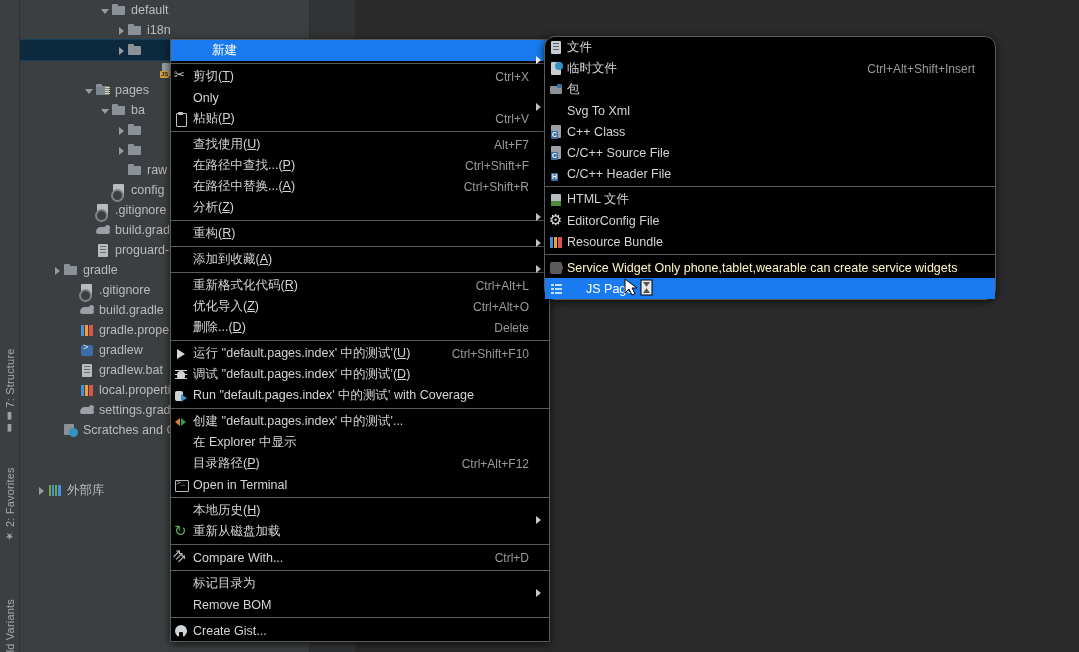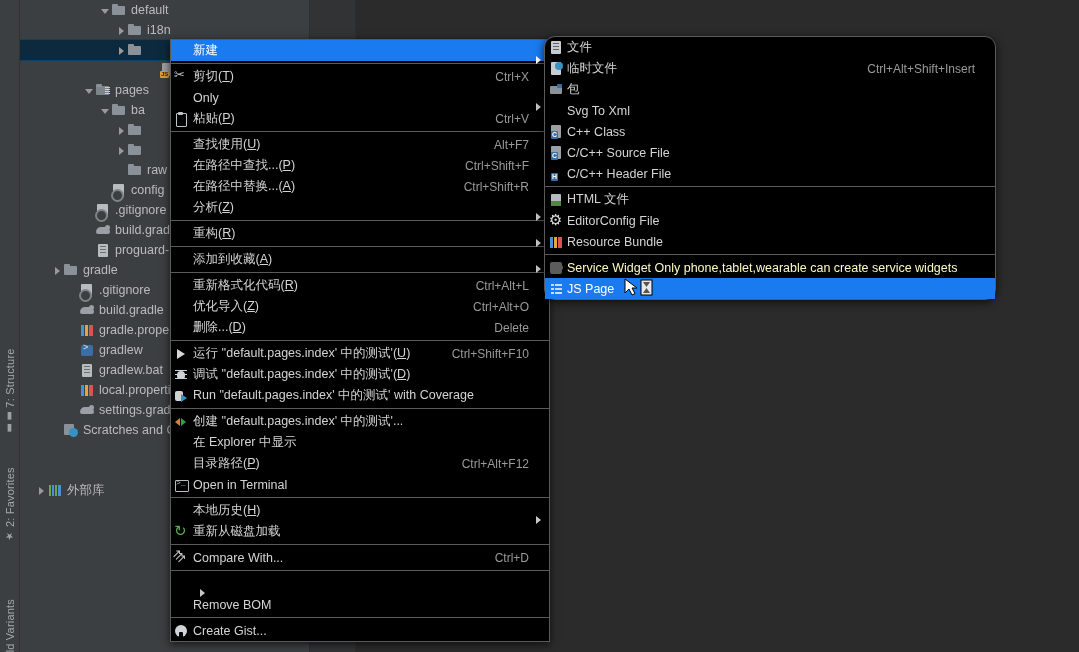--- a/index.html
+++ b/index.html
@@ -140,21 +140,21 @@
   }
   .mi .mico{width:22px;flex:0 0 22px;height:16px;position:relative;display:inline-block;}
   .mi .mtext{flex:1 1 auto;overflow:hidden;}
   .mi .mkey{color:#999999;font-size:12px;padding-left:14px;}
   .mi .msub{width:14px;flex:0 0 14px;position:relative;}
   .mi .msub::after{
     content:"";position:absolute;right:2px;top:5px;
     border-width:4px 0 4px 5px;border-style:solid;
     border-color:transparent transparent transparent #c8c8c8;
   }
-  .mi.hl{background:#1a7bf0;}
+  .mi.hl{background:#1a7bf0;gap:19px;}
   .mi.hl .mtext,.mi.hl .mkey{color:#ffffff;}
   .mi.hl .msub::after{border-left-color:#ffffff;}
   .mi.dis .mtext{color:#fef9c3;}
   .msep{height:1px;background:#5a5a5a;margin:2px 0;}
   u{text-decoration:underline;}
 
   
   .g{position:absolute;left:3px;top:1px;width:14px;height:14px;}
   .g.scissors::before{content:"\2702";position:absolute;left:0;top:-3px;font-size:13px;color:#c0c4c8;}
   .g.paste::before{content:"";position:absolute;left:2px;top:1px;width:9px;height:12px;border:1px solid #c0c4c8;border-radius:1px;}
@@ -490,20 +490,21 @@
       <span class="mico">
         <span class="g compare"></span>
       </span>
       <span class="mtext">Compare With...</span>
       <span class="mkey">Ctrl+D</span>
       <span class="msub" style="visibility: hidden;"></span>
     </div>
     <div class="msep"></div>
     <div class="mi">
       <span class="mico"></span>
+      <span class="mtext">标记目录为</span>
       <span class="msub"></span>
     </div>
     <div class="mi">
       <span class="mico"></span>
       <span class="mtext">Remove BOM</span>
       <span class="msub" style="visibility: hidden;"></span>
     </div>
     <div class="msep"></div>
     <div class="mi">
       <span class="mico">

